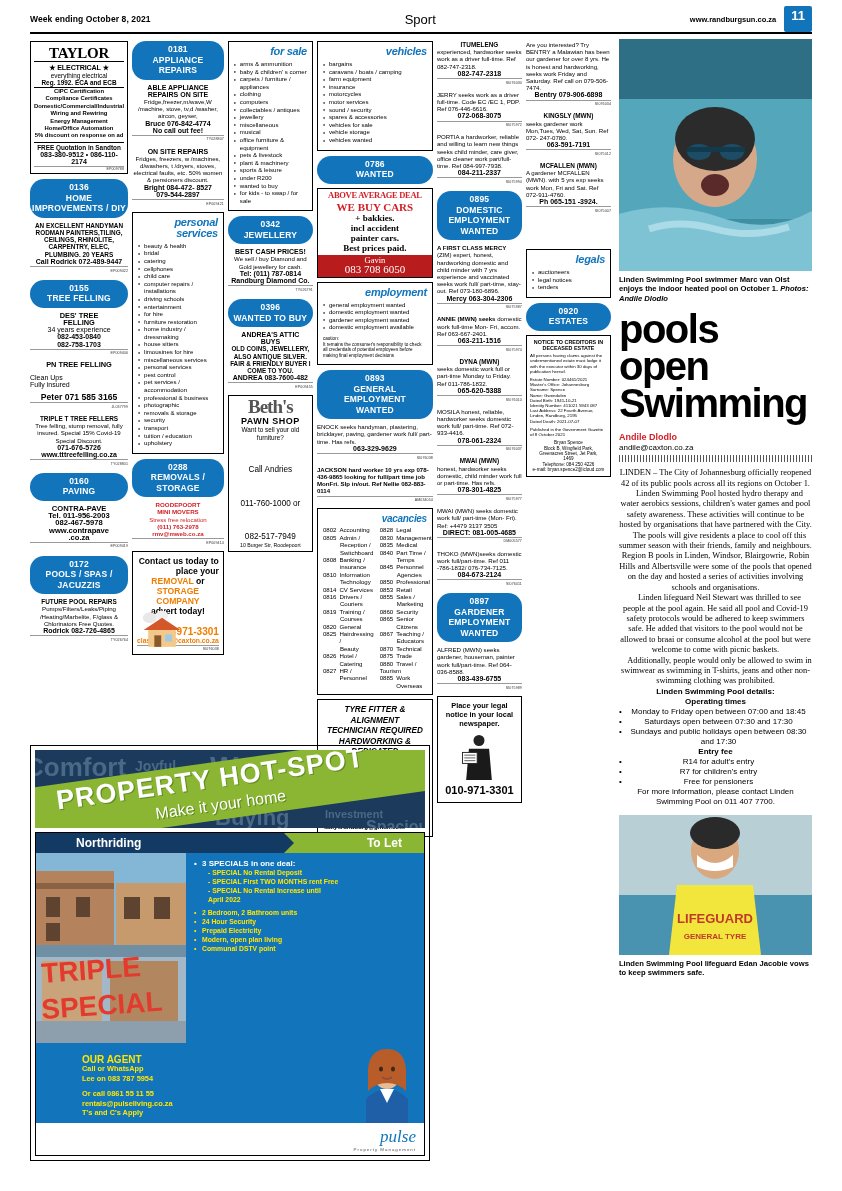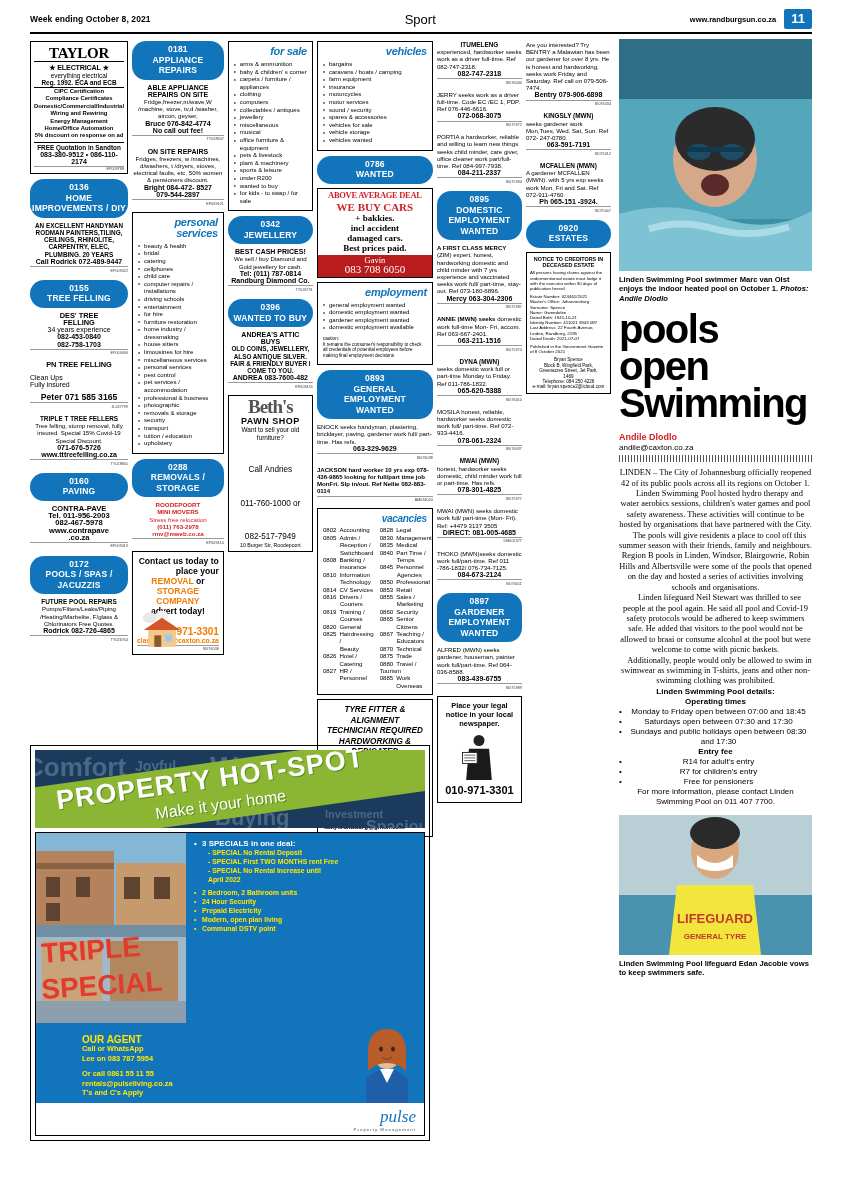--- a/index.html
+++ b/index.html
@@ -13,21 +13,21 @@
   }
   .page { width:842px; height:1191px; position:relative; padding:0 30px; }
 
   
   .masthead { display:flex; align-items:center; justify-content:space-between; height:30px; padding-top:8px; }
   .mh-left { font-size:8.5px; font-weight:bold; letter-spacing:.1px; }
   .mh-center { font-size:13px; font-weight:400; font-family:"Liberation Sans", sans-serif; }
   .mh-right { display:flex; align-items:center; gap:8px; }
   .mh-url { font-size:7.5px; font-weight:bold; }
   .pagenum { background:#1275bc; color:#fff; font-weight:bold; font-size:13px;
-             padding:2px 7px 3px; border-radius:2px; }
+             padding:2px 7px 9px; border-radius:2px; }
   .rule { border-top:2px solid #000; margin-top:2px; }
 
   
   .grid { display:flex; gap:4px; margin-top:5px; }
   .col { width:116px; }
   .rightcol { width:193px; margin-left:4px; }
 
   
   .cat {
     background:#1275bc; color:#fff; text-align:center;
@@ -466,21 +466,21 @@
       <div class="cat">
         <span class="num">0786</span>
         <span>WANTED</span>
       </div>
 
       <div class="cars">
         <div class="top">ABOVE AVERAGE DEAL</div>
         <div class="mid">WE BUY CARS</div>
         <div class="mid2">+ bakkies.</div>
         <div class="mid2">incl accident</div>
-        <div class="mid2">damaged cars.</div>
+        <div class="mid2">painter cars.</div>
         <div class="mid2" style="padding-bottom:2px">Best prices paid.</div>
         <div class="bot">
           <div>Gavin</div>
           <div class="num">083 708 6050</div>
         </div>
       </div>
 
       <div class="listbox">
         <div class="lh">employment</div>
         <ul>
@@ -778,20 +778,28 @@
         <div class="adref">SI075012</div>
       </div>
 
       <div class="adbox ad-left">
         <div class="hd" style="text-align:center">MCFALLEN (MWN)</div>
         <div>A gardener MCFALLEN (MWN). with 5 yrs exp seeks work Mon, Fri and Sat. Ref 072-911-4760.</div>
         <div class="ph" style="text-align:center">Ph 065-151 -3924.</div>
         <div class="adref">SI075007</div>
       </div>
 
+      <div class="listbox logals" style="margin-top:34px">
+        <div class="lh">legals</div>
+        <ul>
+          <li>auctioneers</li>
+          <li>legal notices</li>
+          <li>tenders</li>
+        </ul>
+      </div>
 
       <div class="cat">
         <span class="num">0920</span>
         <span>ESTATES</span>
       </div>
 
       <div class="notice">
         <div class="nh">NOTICE TO CREDITORS IN DECEASED ESTATE</div>
         <p>All persons having claims against the undermentioned estate must lodge it with the executor within 30 days of publication hereof.</p>
         <div>Estate Number: 024461/2021</div>
@@ -894,20 +902,24 @@
           <span style="left:180px; top:55px; font-size:22px;">Buying</span>
           <span style="left:290px; top:58px; font-size:11px;">Investment</span>
           <span style="left:300px; top:68px; font-size:16px;margin-left:31px;">Spacious</span>
         </div>
         <div class="hs-sash"></div>
         <div class="hs-title">PROPERTY HOT-SPOT</div>
         <div class="hs-sub">Make it your home</div>
       </div>
 
       <div class="listing">
+        <div class="listing-head">
+          <div class="lh-left">Northriding</div>
+          <div class="lh-right">To Let</div>
+        </div>
         <div class="listing-body">
           <div class="photo-col">
             <svg viewBox="0 0 150 190" width="150" height="190">
               <rect width="150" height="190" fill="#8fb4cd"></rect>
               <rect y="0" width="150" height="92" fill="#84b6d6"></rect>
               <rect x="0" y="18" width="78" height="74" fill="#b4825d"></rect>
               <rect x="0" y="30" width="78" height="6" fill="#8a6243"></rect>
               <rect x="10" y="44" width="14" height="20" fill="#5e4430"></rect>
               <rect x="40" y="44" width="14" height="20" fill="#5e4430"></rect>
               <rect x="10" y="70" width="14" height="18" fill="#5e4430"></rect>

